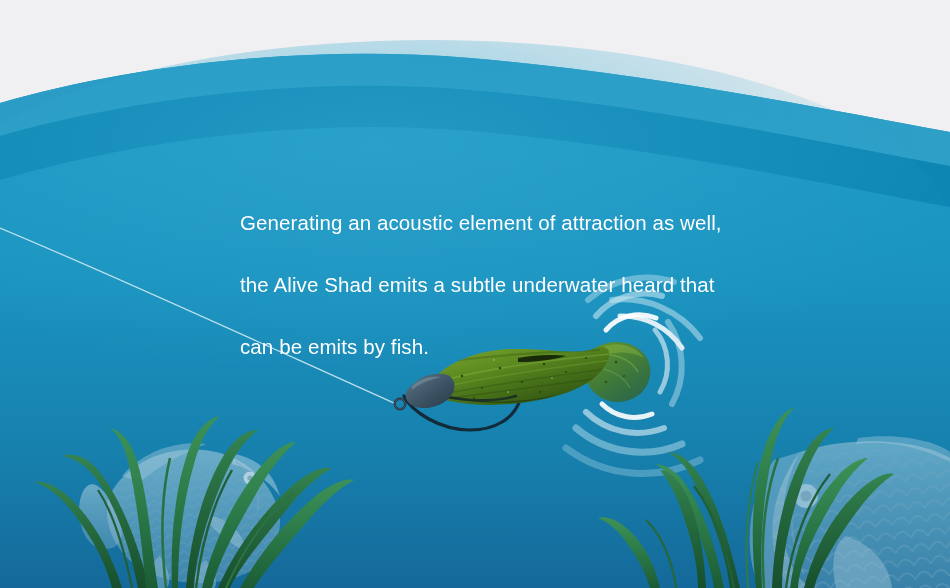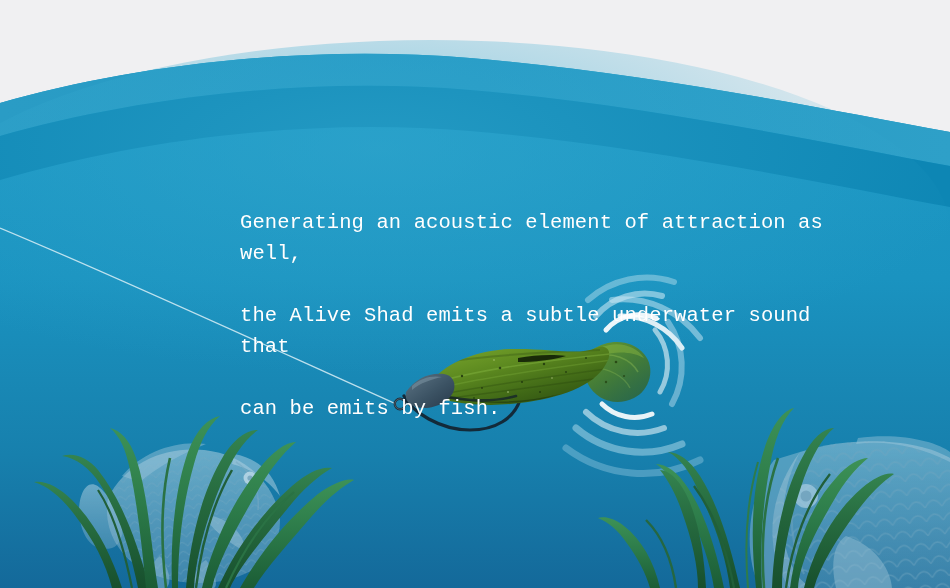--- a/index.html
+++ b/index.html
@@ -13,21 +13,21 @@
 
   #caption{
     position:absolute;
     left:240px;
     top:176px;
     width:600px;
     color:#ffffff;
     font-size:20.5px;
     line-height:31px;
     letter-spacing:0.1px;
-    font-family:Liberation Mono, monospace;
+    font-family:Liberation Sans, sans-serif;
     text-shadow:0 0 1px rgba(0,0,0,0.06);
     white-space:pre-line;
   }
   #caption .cline{display:block;}
 </style>
 </head>
 <body>
 
 <div id="scene">
 
@@ -294,17 +294,17 @@
 
       <path d="M764,588 C760,536 766,492 778,458" fill="none" stroke="#2a7244" stroke-width="2.6"></path>
       <path d="M786,588 C792,542 808,502 830,474" fill="none" stroke="#215f39" stroke-width="2.3"></path>
       <path d="M734,588 C726,546 712,510 694,486" fill="none" stroke="#215f39" stroke-width="2.3"></path>
       <path d="M748,588 C744,540 748,496 758,462" fill="none" stroke="#2f7c4a" stroke-width="2"></path>
     </g>
   </svg>
 
   <div id="caption">
     <span class="cline">Generating an acoustic element of attraction as well,</span>
-    <span class="cline">the Alive Shad emits a subtle underwater sound that</span>
+    <span class="cline">the Alive Shad emits a subtle underwater heard that</span>
     <span class="cline">can be emits by fish.</span>
   </div>
 
 </div>
 
 </body></html>

